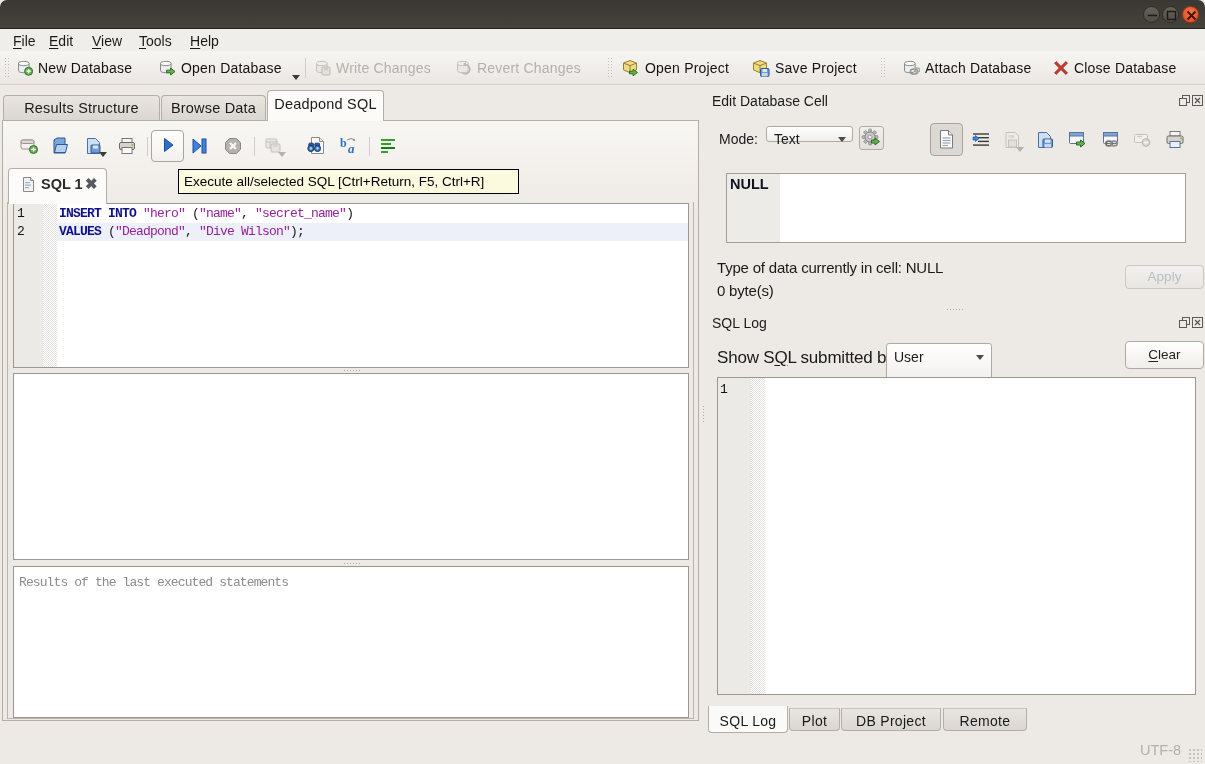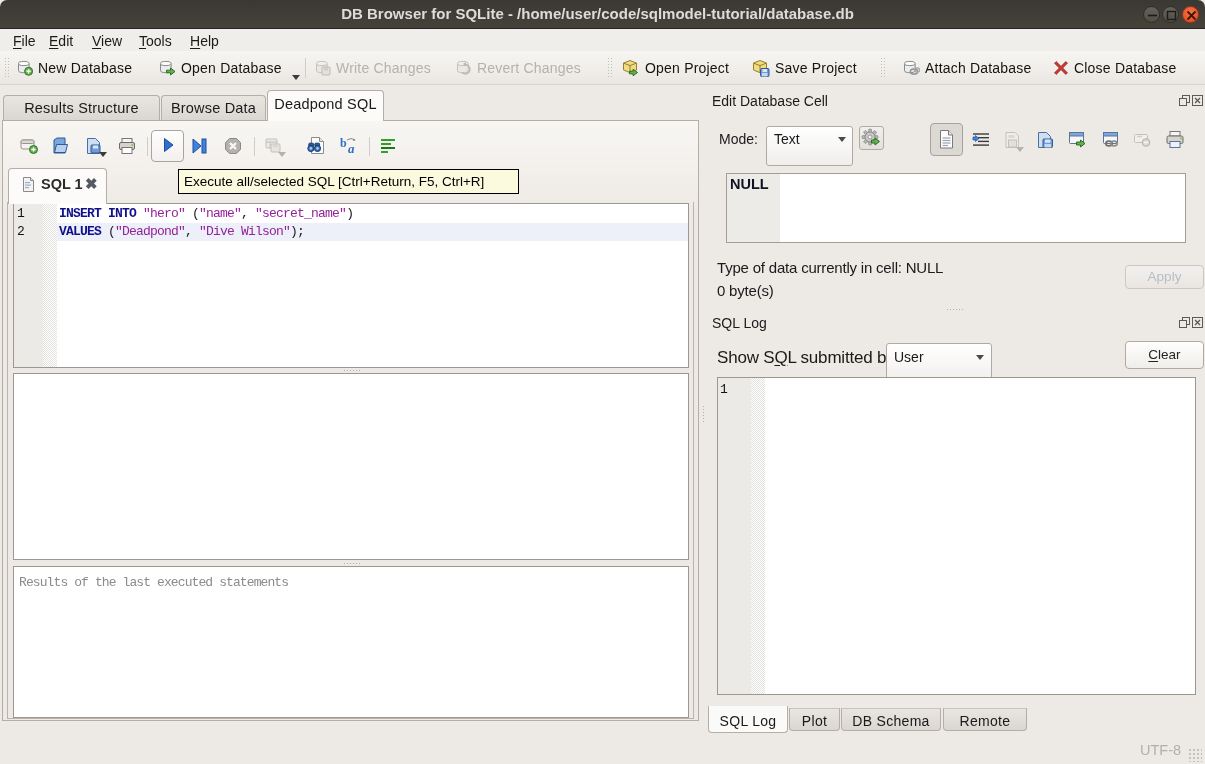--- a/index.html
+++ b/index.html
@@ -101,21 +101,20 @@
 
 #utf8 { position:absolute; left:1140px; top:742px; color:#b3afa9; font-size:14.5px; }
 #grip { position:absolute; left:1188px; top:748px; width:14px; height:14px;
   background-image:radial-gradient(#c5c1bb 0.9px, transparent 1px); background-size:4px 4px; }
 </style>
 </head>
 <body>
 <div id="win">
 
   <div id="titlebar">
-    <div id="title-text">DB Browser for SQLite - /home/user/code/sqlmodel-tutorial/database.db</div>
     <div class="winbtn" id="btn-min" style="left:1143px;">
       <svg width="17" height="17">
           <line x1="4" y1="8.5" x2="13" y2="8.5" stroke="#1d1b17" stroke-width="1.6"></line>
         </svg>
     </div>
     <div class="winbtn" id="btn-max" style="left:1162px;">
       <svg width="17" height="17">
           <rect x="4.5" y="4.5" width="8" height="8" fill="none" stroke="#1d1b17" stroke-width="1.4"></rect>
         </svg>
     </div>
@@ -328,21 +327,21 @@
   <svg class="abs" style="left:1179px; top:95px;" width="11" height="11" viewBox="0 0 11 11">
     <rect x="3.5" y="0.5" width="7" height="7" fill="none" stroke="#5a5a58"></rect>
     <rect x="0.5" y="3.5" width="7" height="7" fill="#edeae6" stroke="#5a5a58"></rect>
   </svg>
   <svg class="abs" style="left:1192px; top:95px;" width="11" height="11" viewBox="0 0 11 11">
     <rect x="0.5" y="0.5" width="10" height="10" fill="none" stroke="#5a5a58"></rect>
     <path d="M3 3 l5 5 M8 3 l-5 5" stroke="#5a5a58" stroke-width="1.3"></path>
   </svg>
 
   <div class="abs" style="left:719px; top:131px;">Mode:</div>
-  <div class="combo" style="left:766px; top:126px; width:87px; height:40px;">
+  <div class="combo" style="left:766px; top:126px; width:87px; height:16px;">
     <span class="cv">Text</span>
       <span class="arr" style="left:71px; top:10px;"></span>
   </div>
   <div class="abs" style="left:859px; top:126px; width:25px; height:24px; background:linear-gradient(180deg,#f2f0ed,#e3e0db); border:1px solid #b1aaa2; border-radius:3px;">
     <svg width="23" height="22" viewBox="0 0 23 22">
       <g fill="#b4b4b2" stroke="#8a8a88" stroke-width="0.7">
         <rect x="8.6" y="2" width="3" height="16" rx="1"></rect>
         <rect x="2" y="8.6" width="16" height="3" rx="1"></rect>
         <rect x="8.6" y="2" width="3" height="16" rx="1" transform="rotate(45 10 10)"></rect>
         <rect x="8.6" y="2" width="3" height="16" rx="1" transform="rotate(-45 10 10)"></rect>
@@ -440,18 +439,18 @@
   <div class="pushbtn" id="clearbtn"><u style="text-underline-offset:2px;">C</u>lear</div>
 
   <div id="logbox">
     <div class="gutter"></div>
     <div class="dither"></div>
     <div class="num">1</div>
   </div>
 
   <div class="dtab active" style="left:708px; width:80px;">SQL Log</div>
   <div class="dtab" style="left:789px; width:51px;">Plot</div>
-  <div class="dtab" style="left:841px; width:100px;">DB Schema</div>
+  <div class="dtab" style="left:841px; width:100px;">DB Project</div>
   <div class="dtab" style="left:943px; width:84px;">Remote</div>
 
   <div id="utf8">UTF-8</div>
   <div id="grip"></div>
 </div>
 
 </body></html>

